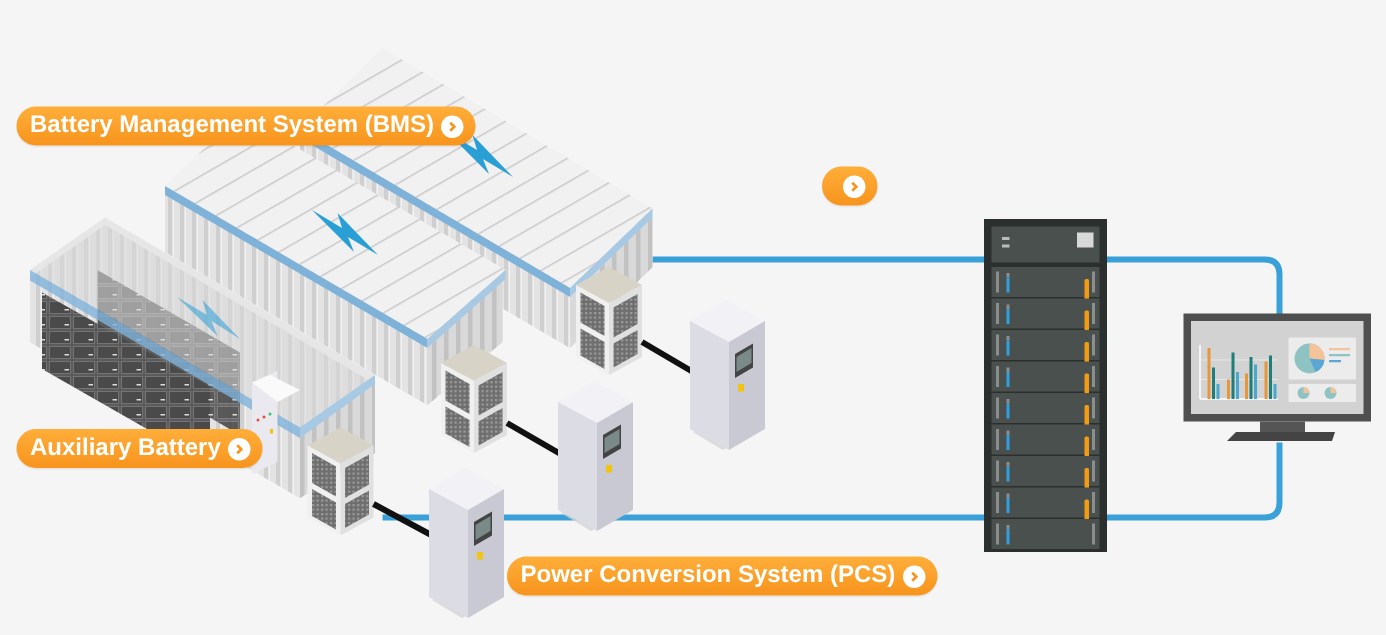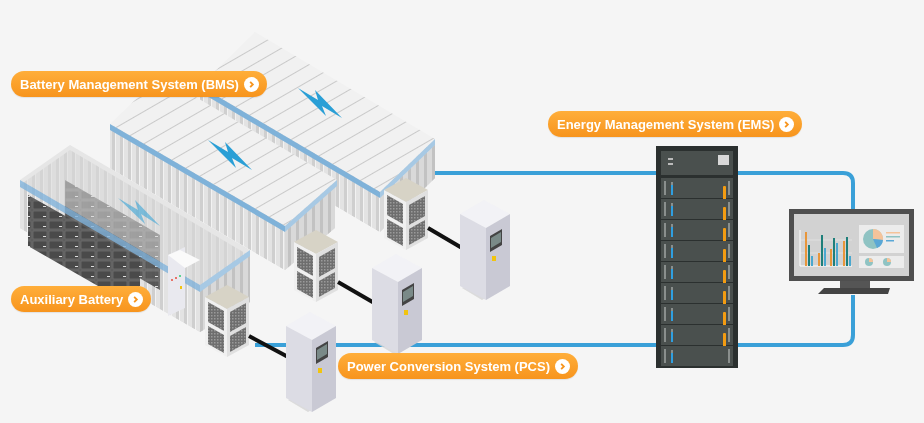--- a/index.html
+++ b/index.html
@@ -1,21 +1,21 @@
 <!DOCTYPE html>
 <html><head>
 <meta charset="utf-8">
 <style>
   html, body { margin:0; padding:0; }
   body { width:924px; height:423px; background:#f5f5f5; position:relative; overflow:hidden; font-family:"Liberation Sans", sans-serif; }
   #scene { position:absolute; left:0; top:0; width:924px; height:423px; }
   .label-pill {
     position:absolute; height:26px; border-radius:13px;
     background:linear-gradient(#ffae3a,#f7941d);
-    color:#fff; font-weight:bold; font-size:13px;
+    color:#fff; font-weight:bold; font-size:16px;
     display:flex; align-items:center; padding:0 8px 0 9px; box-sizing:border-box;
     white-space:nowrap; cursor:pointer; box-shadow:0 1px 1px rgba(0,0,0,0.08);
     font-family:"Liberation Sans", sans-serif;
   }
   .label-pill .chev {
     display:inline-flex; width:15px; height:15px; border-radius:50%; background:#fff;
     margin-left:5px; align-items:center; justify-content:center;
   }
   .label-pill .chev svg { width:9px; height:9px; }
 </style>
@@ -283,35 +283,34 @@
 
 <div class="label-pill" style="left:11px; top:71px;">
   <span>Battery Management System (BMS)</span>
   <span class="chev">
       <svg viewBox="0 0 10 10">
         <path d="M3.5 2 L6.5 5 L3.5 8" stroke="#f7941d" stroke-width="2" fill="none"></path>
       </svg>
     </span>
 </div>
 <div class="label-pill" style="left:548px; top:111px;">
-  <span>Energy Management System (EMS)</span>
   <span class="chev">
       <svg viewBox="0 0 10 10">
         <path d="M3.5 2 L6.5 5 L3.5 8" stroke="#f7941d" stroke-width="2" fill="none"></path>
       </svg>
     </span>
 </div>
 <div class="label-pill" style="left:11px; top:286px;">
   <span>Auxiliary Battery</span>
   <span class="chev">
       <svg viewBox="0 0 10 10">
         <path d="M3.5 2 L6.5 5 L3.5 8" stroke="#f7941d" stroke-width="2" fill="none"></path>
       </svg>
     </span>
 </div>
-<div class="label-pill" style="left:338px; top:353px;">
+<div class="label-pill" style="left:338px; top:371px;">
   <span>Power Conversion System (PCS)</span>
   <span class="chev">
       <svg viewBox="0 0 10 10">
         <path d="M3.5 2 L6.5 5 L3.5 8" stroke="#f7941d" stroke-width="2" fill="none"></path>
       </svg>
     </span>
 </div>
 
 </body></html>

